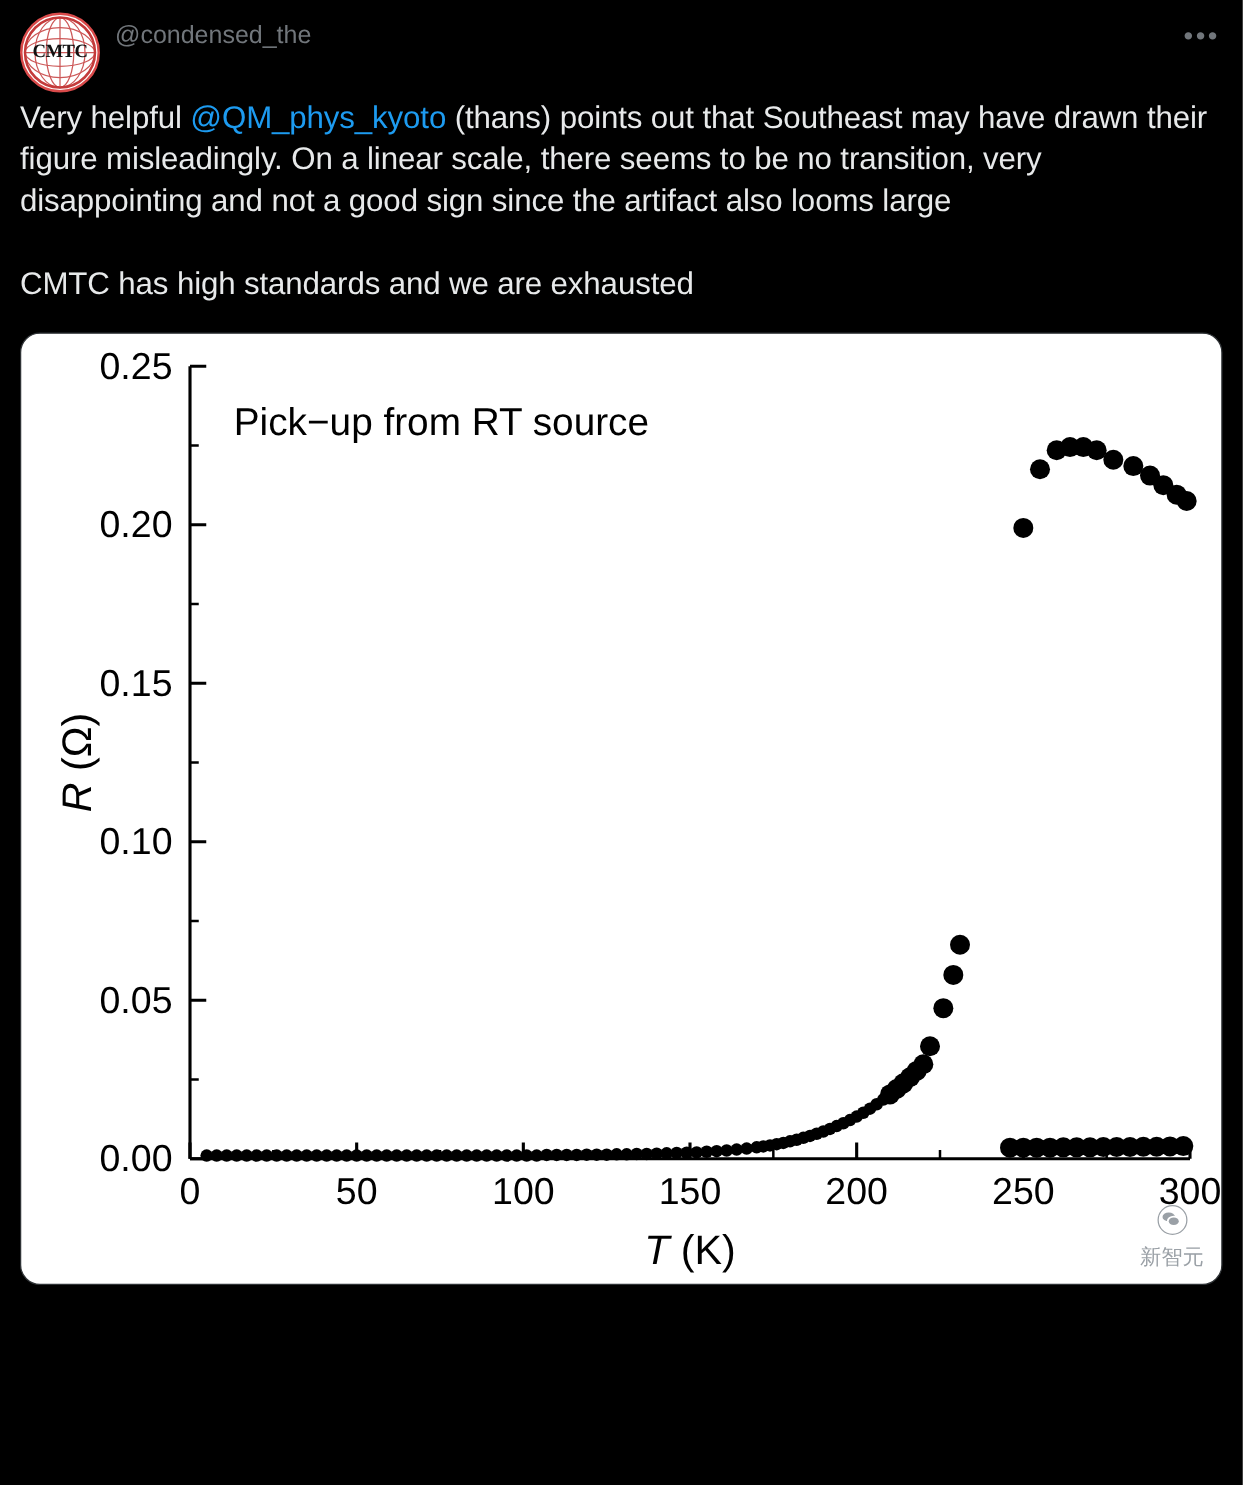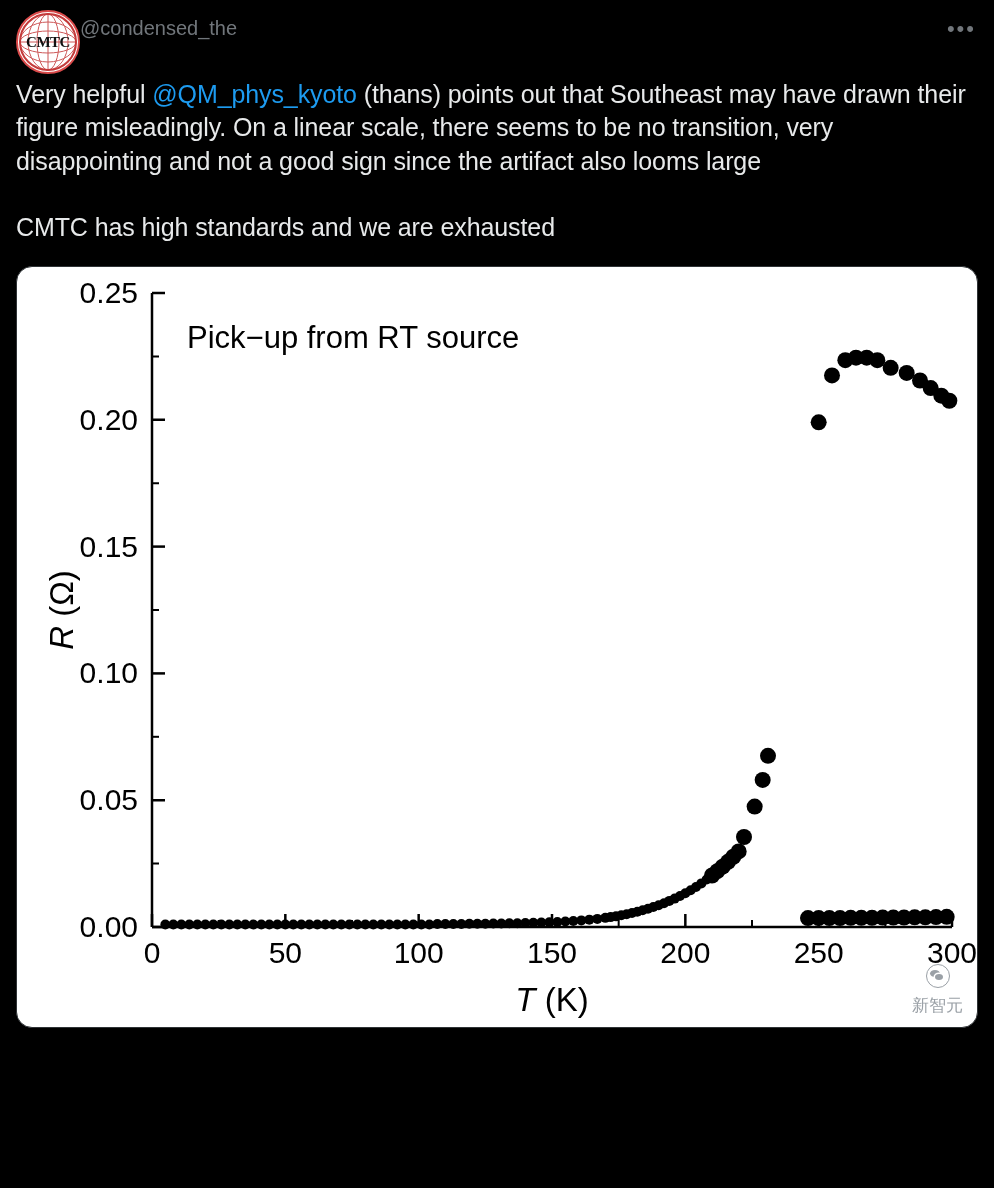--- a/index.html
+++ b/index.html
@@ -17,20 +17,21 @@
   }
 
   
   .tweet {
     padding: 10px 16px 0 16px;
     box-sizing: border-box;
   }
   .header-row {
     display: flex;
     align-items: flex-start;
+    gap: 12px;
     position: relative;
   }
   .avatar {
     width: 64px;
     height: 64px;
     border-radius: 50%;
     background: #ffffff;
     border: 2px solid #d94a4a;
     box-sizing: border-box;
     flex: 0 0 auto;

